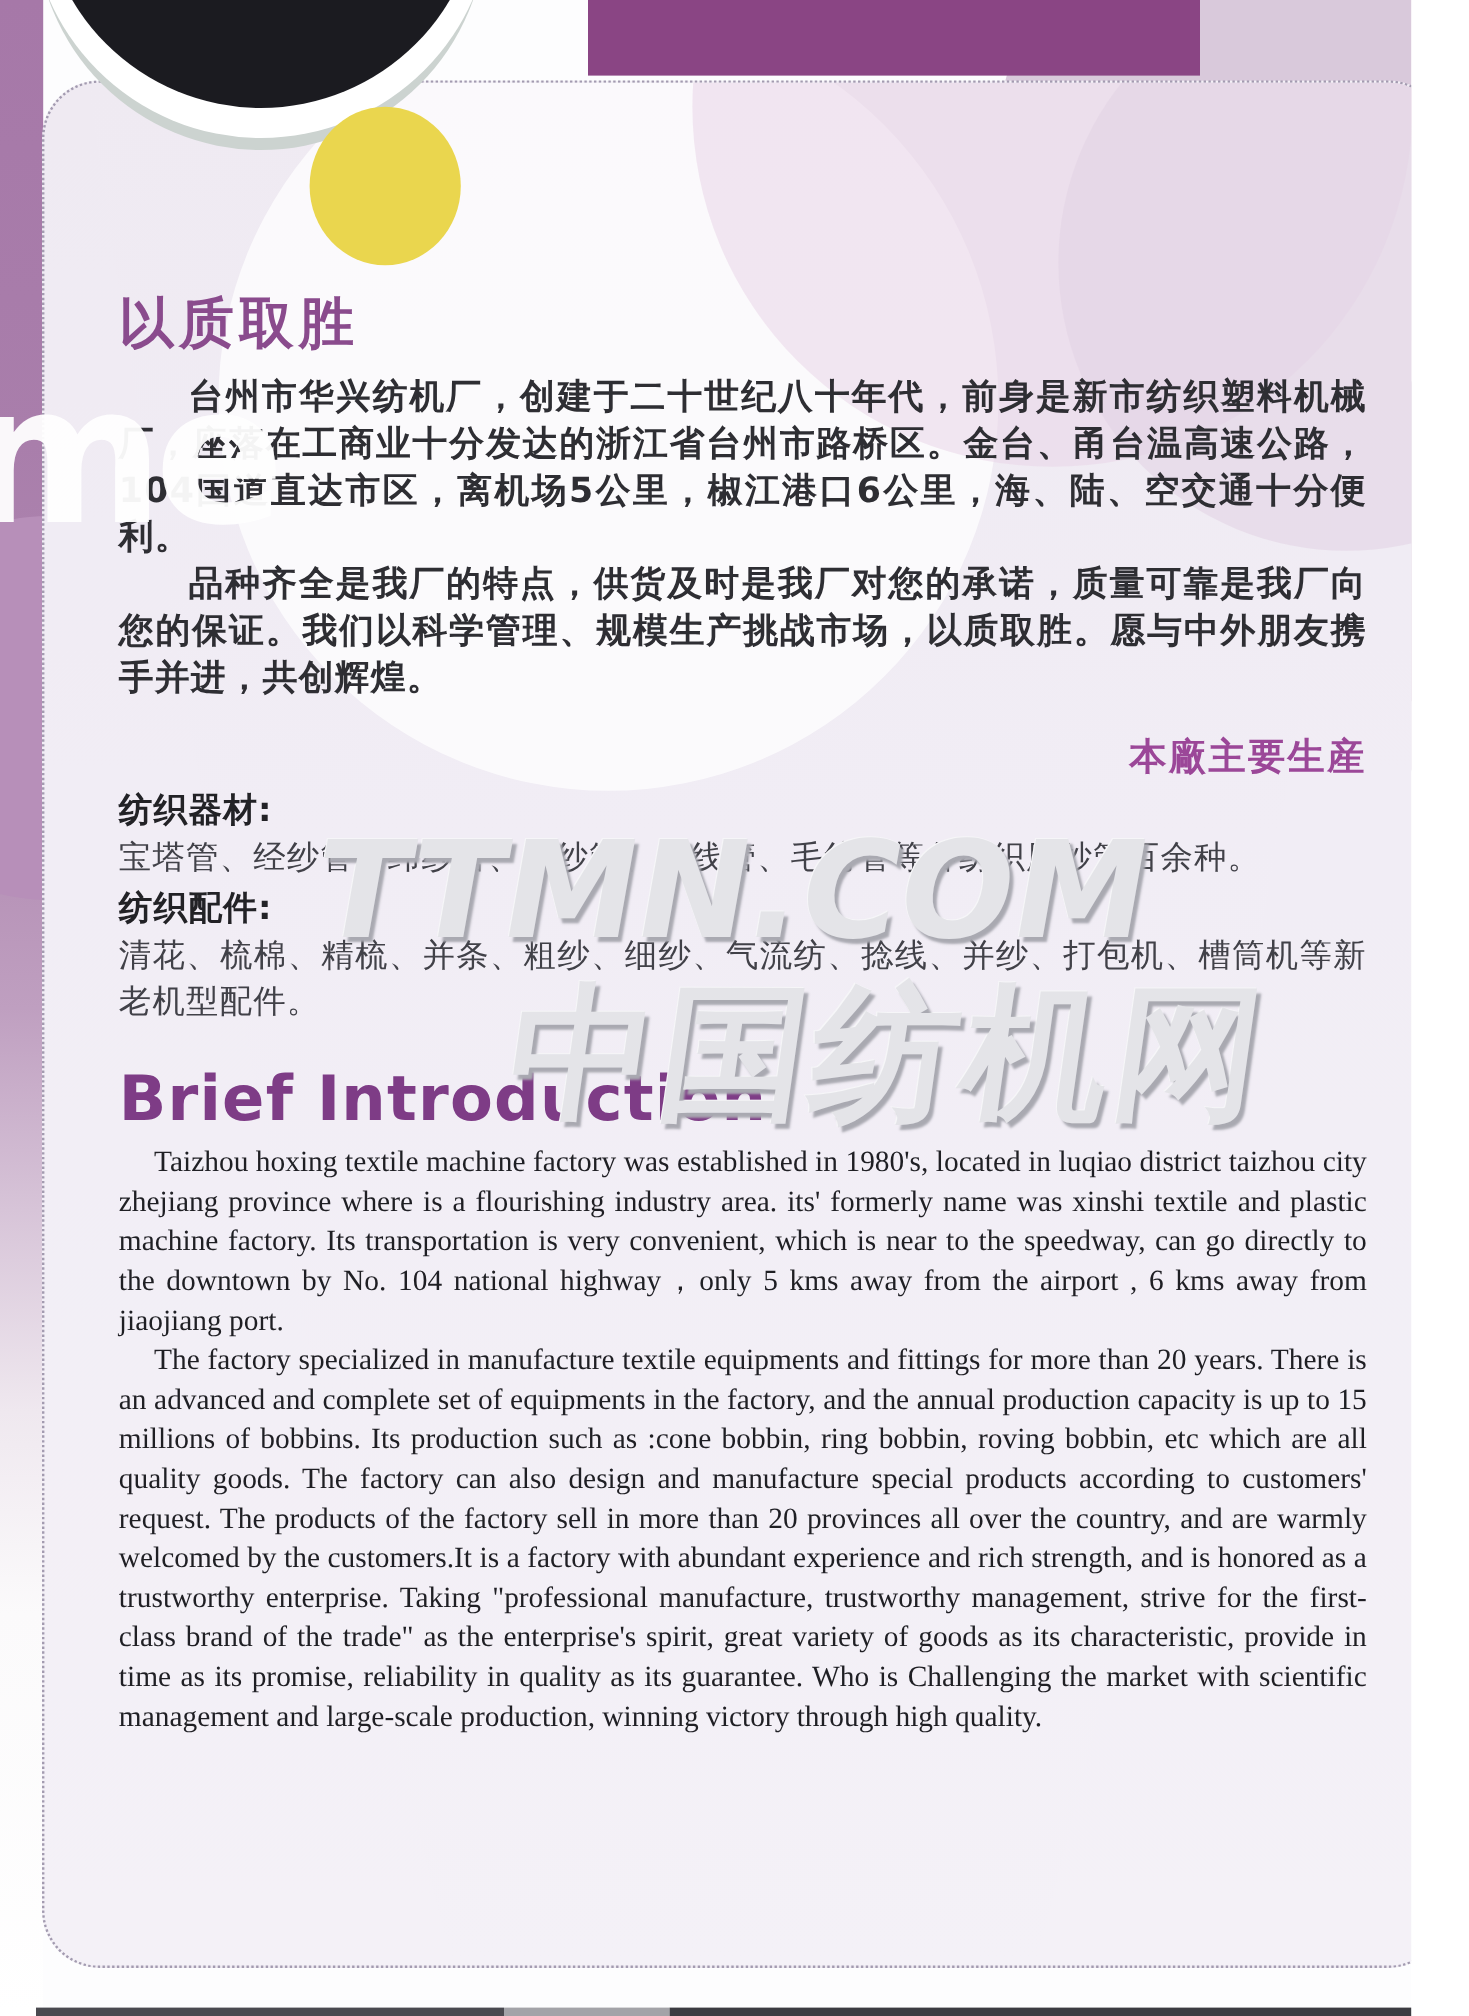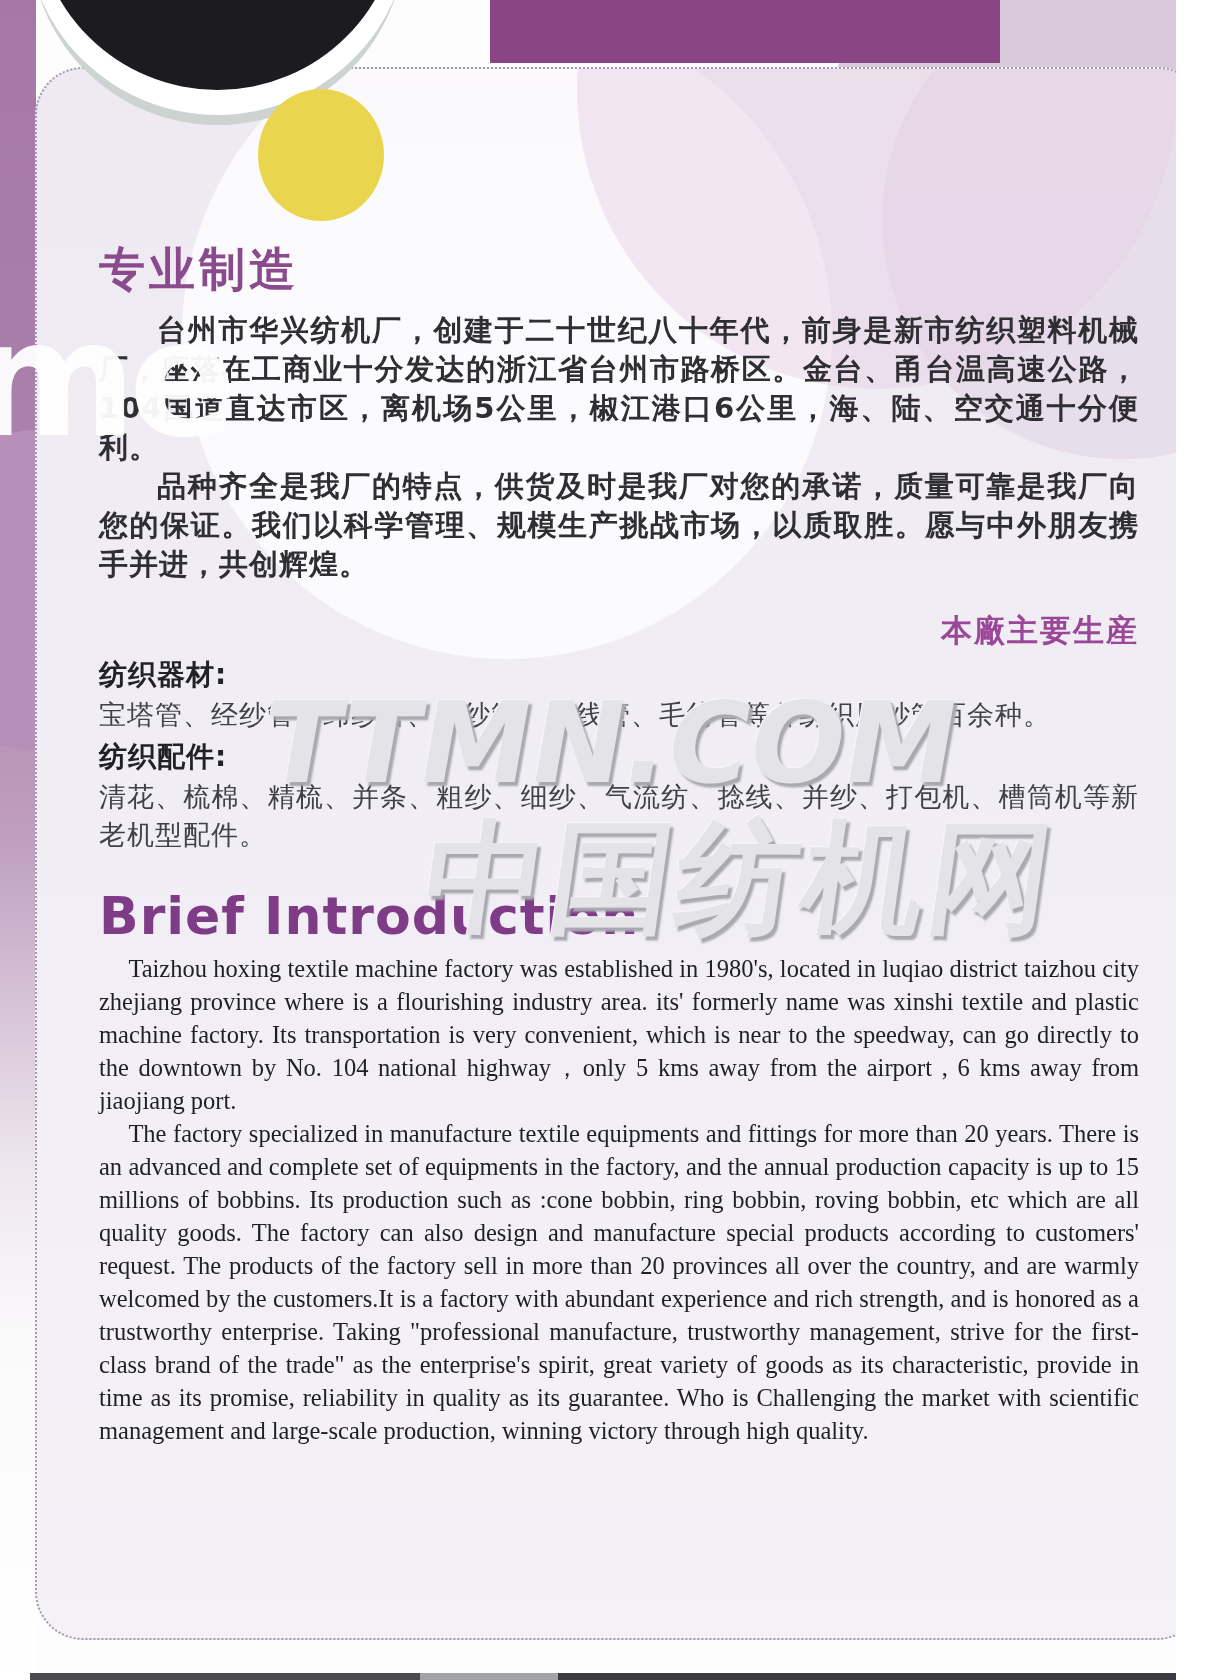--- a/index.html
+++ b/index.html
@@ -86,21 +86,21 @@
   <div class="wm wm1">TTMN.COM</div>
   <div class="wm wm2">中国纺机网</div>
 
   <div class="card">
     <div class="card-circle cc-white"></div>
     <div class="card-circle cc-pink"></div>
     <div class="card-circle cc-lav"></div>
 
     <div class="card-inner">
 
-      <h1 class="zh-title">专业制造</h1>
+      <h1 class="zh-title">以质取胜</h1>
 
       <p class="zh-p">台州市华兴纺机厂，创建于二十世纪八十年代，前身是新市纺织塑料机械厂，座落在工商业十分发达的浙江省台州市路桥区。金台、甬台温高速公路，104国道直达市区，离机场5公里，椒江港口6公里，海、陆、空交通十分便利。</p>
       <p class="zh-p">品种齐全是我厂的特点，供货及时是我厂对您的承诺，质量可靠是我厂向您的保证。我们以科学管理、规模生产挑战市场，以质取胜。愿与中外朋友携手并进，共创辉煌。</p>
 
       <h2 class="zh-products">本廠主要生産</h2>
 
       <div>
         <p class="zh-label">纺织器材:</p>
         <p class="zh-list">宝塔管、经纱管、纬纱管、粗纱管、并线管、毛纺管等各纺织用纱管百余种。</p>
       </div>

